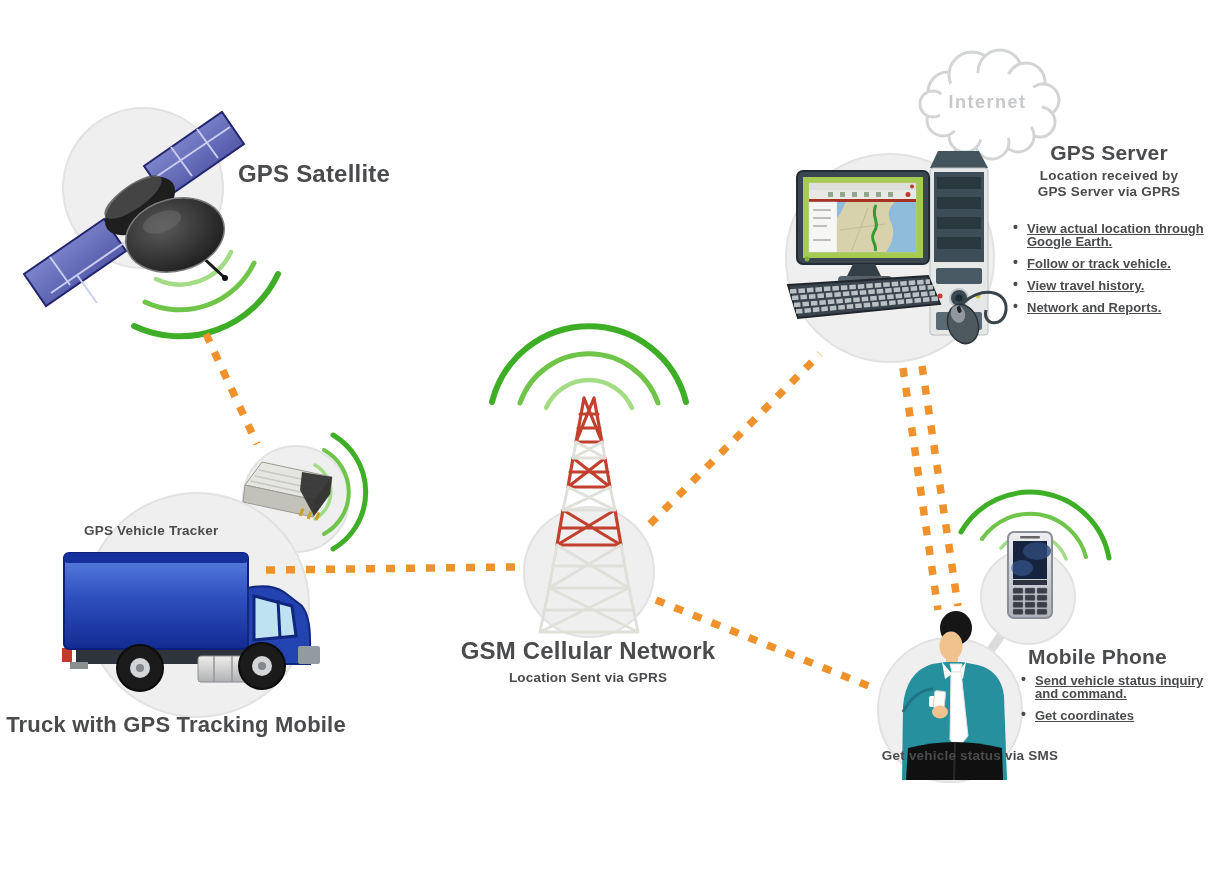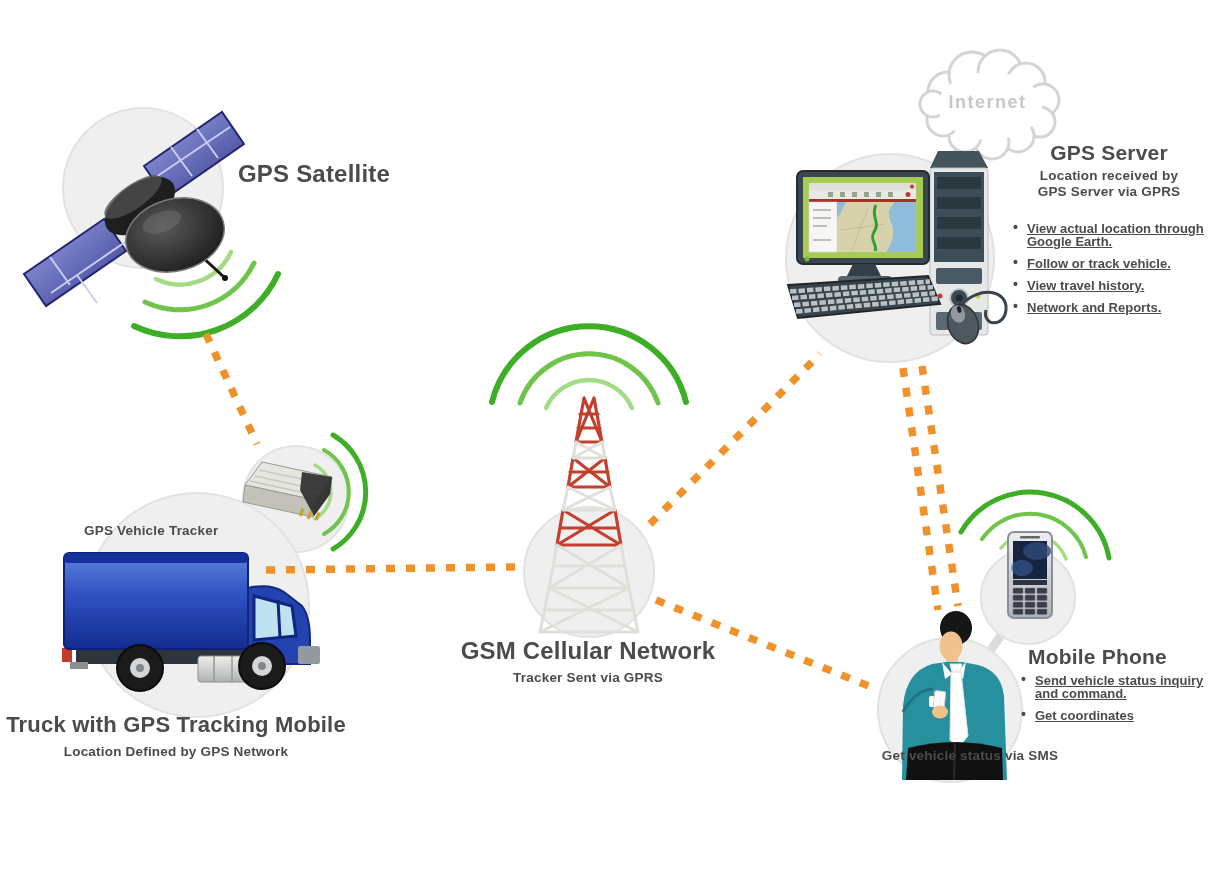--- a/index.html
+++ b/index.html
@@ -291,26 +291,25 @@
 </svg>
 
 <div class="lbl cloud-word center" style="left:925px;top:92px;width:125px;">Internet</div>
 
 <div class="lbl h-med" style="left:238px;top:160px;">GPS Satellite</div>
 
 <div class="lbl h-sub" style="left:84px;top:495px;margin-top:28px;">GPS Vehicle Tracker</div>
 
 <div class="lbl center" style="left:0px;top:712px;width:352px;">
   <div class="h-big" style="font-size:22px;">Truck with GPS Tracking Mobile</div>
-  <div class="h-sub" style="margin-top:6px;">Location Defined by GPS Network</div>
 </div>
 
 <div class="lbl center" style="left:448px;top:637px;width:280px;">
   <div class="h-med">GSM Cellular Network</div>
-  <div class="h-sub" style="margin-top:5px;">Tracker Sent via GPRS</div>
+  <div class="h-sub" style="margin-top:5px;">Location Sent via GPRS</div>
 </div>
 
 <div class="lbl center" style="left:1002px;top:141px;width:214px;">
   <div class="h-big">GPS Server</div>
   <div class="sub-stack" style="margin-top:3px;">
     <div class="h-sub">Location received by</div>
     <div class="h-sub">GPS Server via GPRS</div>
   </div>
 </div>
 

